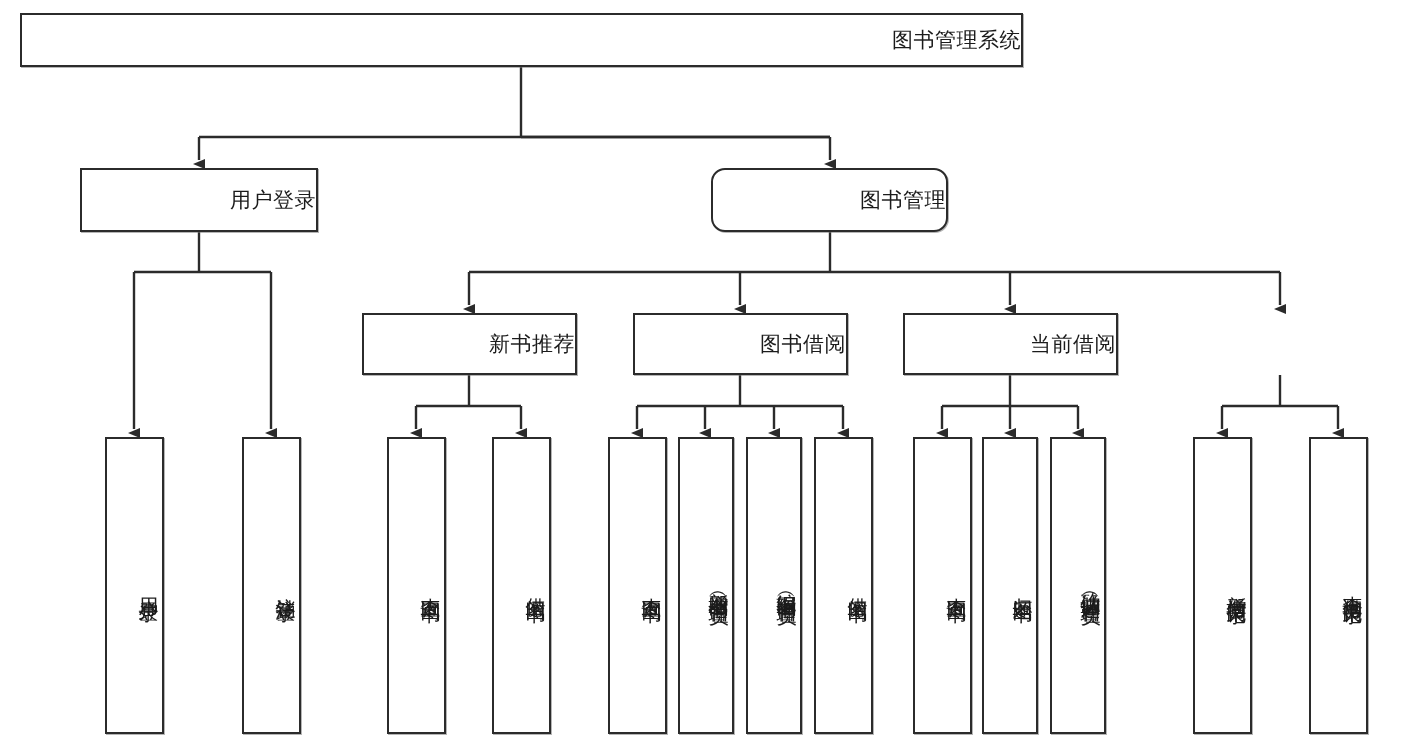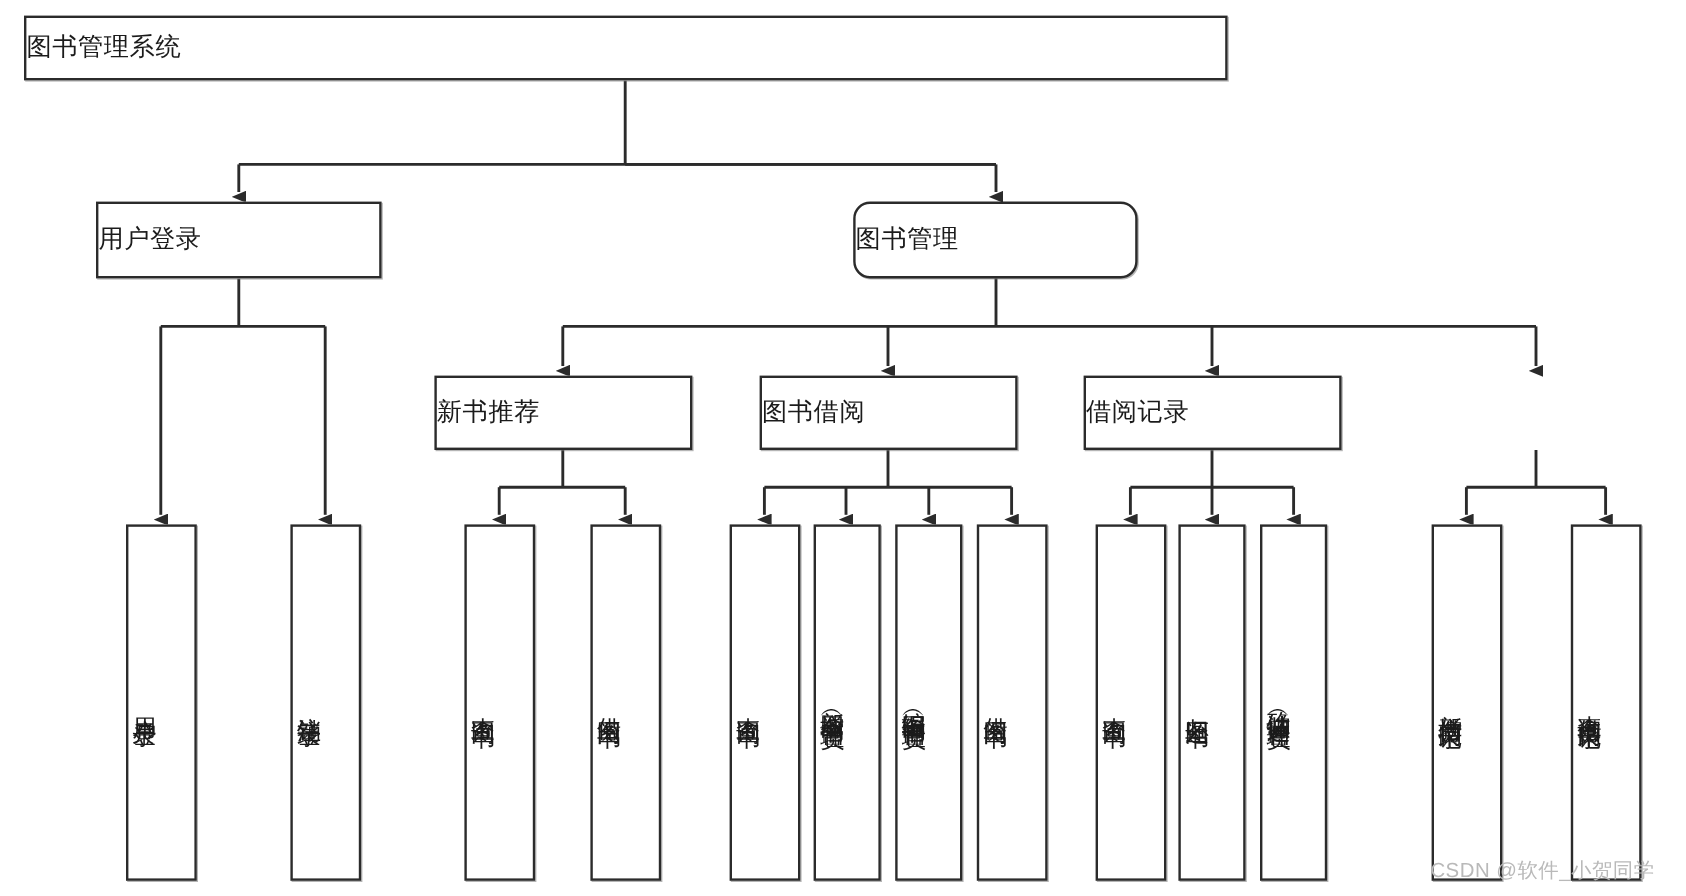--- a/index.html
+++ b/index.html
@@ -25,21 +25,21 @@
     height: 747px;
   }
   .node-box {
     position: absolute;
     box-sizing: border-box;
     background: #ffffff;
     border: 2px solid #2b2b2b;
     box-shadow: 1px 1px 0 rgba(120,120,120,0.55);
     display: flex;
     align-items: center;
-    justify-content: flex-start;
+    justify-content: flex-end;
   }
   .node-label {
     color: #1b1b1b;
     font-size: 21px;
     line-height: 1.32;
     letter-spacing: 0.5px;
     text-align: center;
     white-space: nowrap;
   }
   .node-box.vertical .node-label {
@@ -131,21 +131,21 @@
     <span class="node-label">图书管理</span>
   </div>
 
   <div class="node-box" style="left:633px; top:313px; width:215px; height:62px;">
     <span class="node-label">图书借阅</span>
   </div>
   <div class="node-box" style="left:362px; top:313px; width:215px; height:62px;">
     <span class="node-label">新书推荐</span>
   </div>
   <div class="node-box" style="left:903px; top:313px; width:215px; height:62px;">
-    <span class="node-label">借阅记录</span>
+    <span class="node-label">当前借阅</span>
   </div>
 
   <div class="node-box vertical" style="left:105px; top:437px; width:59px; height:297px;">
     <span class="node-label">用户登录</span>
   </div>
   <div class="node-box vertical" style="left:242px; top:437px; width:59px; height:297px;">
     <span class="node-label">注销登录</span>
   </div>
 
   <div class="node-box vertical" style="left:387px; top:437px; width:59px; height:297px;">
@@ -178,14 +178,13 @@
     <span class="node-label">确认归还（管理员）</span>
   </div>
 
   <div class="node-box vertical" style="left:1193px; top:437px; width:59px; height:297px;">
     <span class="node-label">新增借阅记录</span>
   </div>
   <div class="node-box vertical" style="left:1309px; top:437px; width:59px; height:297px;">
     <span class="node-label">查询借阅记录</span>
   </div>
 
-  <div class="watermark">CSDN @软件_小贺同学</div>
 </div>
 
 </body></html>

